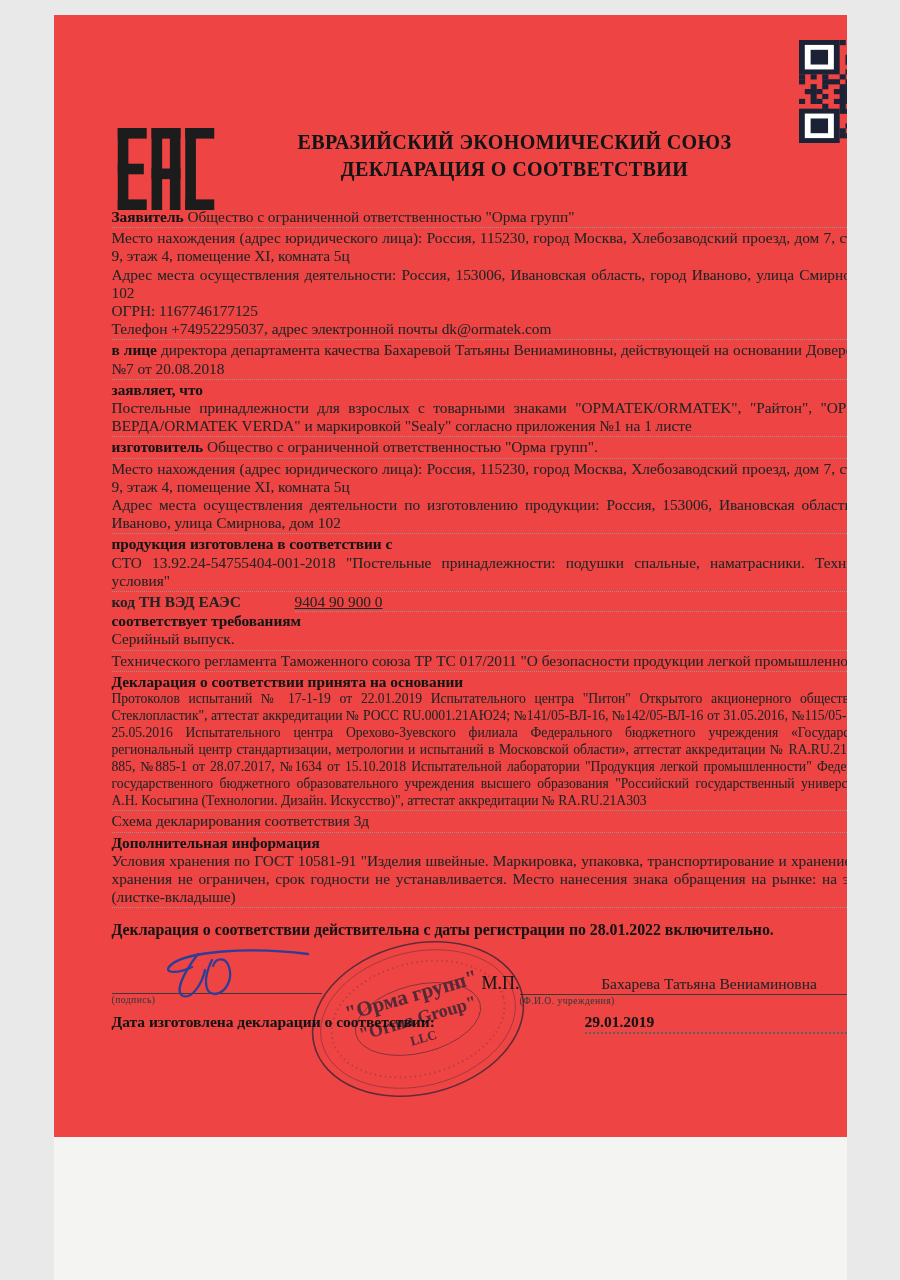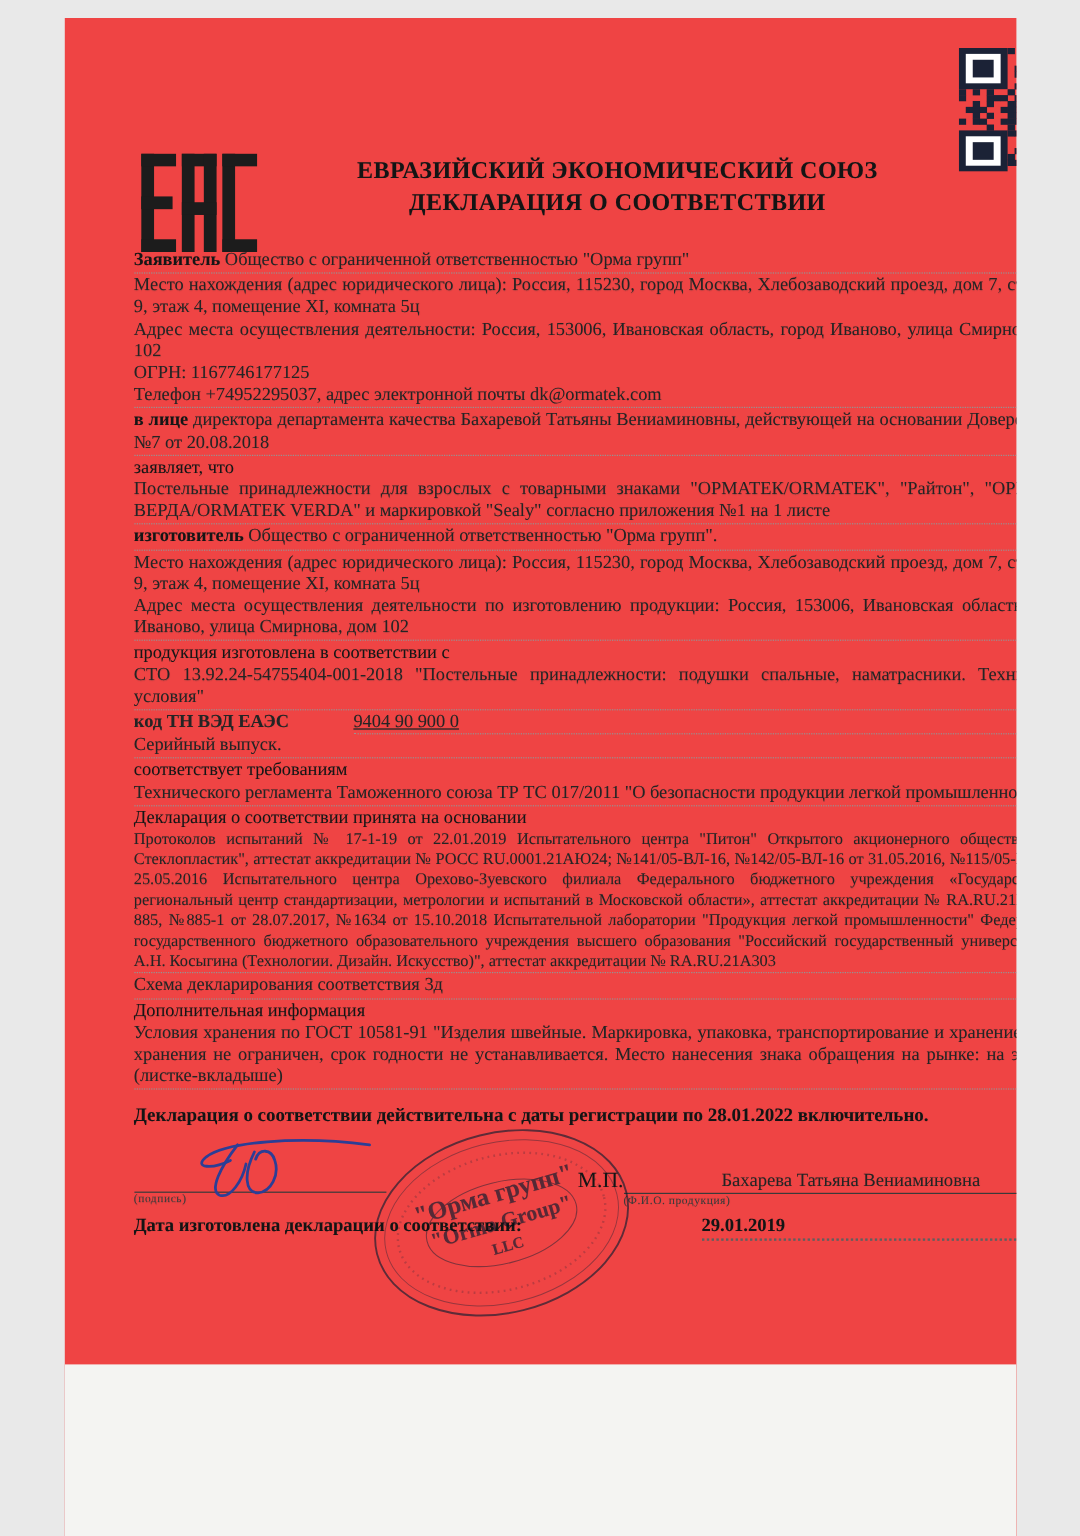--- a/index.html
+++ b/index.html
@@ -10,21 +10,21 @@
   .qr{position:absolute;left:745px;top:25px;}
   .content{position:absolute;left:58px;top:0;width:787px;text-shadow:0.2px 0.2px 0.6px rgba(60,60,60,.28);}
   .header{position:relative;margin-top:112px;height:81px;}
   .eac{position:absolute;left:3px;top:1px;}
   .titles{position:absolute;left:88px;top:2px;width:630px;text-align:center;font-weight:bold;
           font-size:20px;line-height:27px;letter-spacing:.4px;color:#141414;}
   .row{font-size:15.3px;line-height:18.2px;}
   .sep{border-bottom:1.5px dotted #949494;padding-bottom:1px;margin-bottom:1px;}
   .j{text-align:justify;}
   .b{font-weight:bold;color:#151515;}
-  .hd{font-weight:normal;color:#151515;}
+  .hd{font-weight:bold;color:#151515;}
   .tn{display:flex;}
   .tn-label{width:183px;font-weight:bold;}
   .tn-val{flex:1;border-bottom:1.5px dotted #949494;text-decoration:underline;}
   .small{font-size:13.6px;line-height:16.9px;}
   .validity{margin-top:12px;font-weight:bold;font-size:15.8px;line-height:19px;color:#141414;}
   .sig-area{position:relative;margin-top:8px;}
   .sig-row{display:flex;}
   .col-sign{width:210px;position:relative;}
   .sign-box{height:46px;border-bottom:1.6px solid #3a3a3a;position:relative;}
   .sign-svg{position:absolute;left:14px;bottom:-9px;}
@@ -247,23 +247,23 @@
       <div class="j">Адрес места осуществления деятельности по изготовлению продукции: Россия, 153006, Ивановская область, город Иваново, улица Смирнова, дом 102</div>
     </div>
 
     <div class="row hd">продукция изготовлена в соответствии с</div>
     <div class="row sep j">СТО 13.92.24-54755404-001-2018 "Постельные принадлежности: подушки спальные, наматрасники. Технические условия"</div>
 
     <div class="row tn">
       <span class="tn-label">код ТН ВЭД ЕАЭС</span>
       <span class="tn-val">9404 90 900 0</span>
     </div>
+    <div class="row hd">соответствует требованиям</div>
+
     <div class="row sep">Серийный выпуск.</div>
-
-    <div class="row hd">соответствует требованиям</div>
     <div class="row sep j">Технического регламента Таможенного союза ТР ТС 017/2011 "О безопасности продукции легкой промышленности"</div>
 
     <div class="row hd">Декларация о соответствии принята на основании</div>
     <div class="row small sep j">Протоколов испытаний № 17-1-19 от 22.01.2019 Испытательного центра "Питон" Открытого акционерного общества "НПО Стеклопластик", аттестат аккредитации № РОСС RU.0001.21АЮ24; №141/05-ВЛ-16, №142/05-ВЛ-16 от 31.05.2016, №115/05-ВЛ-16 от 25.05.2016 Испытательного центра Орехово-Зуевского филиала Федерального бюджетного учреждения «Государственный региональный центр стандартизации, метрологии и испытаний в Московской области», аттестат аккредитации № RA.RU.21БУ02; № 885, №885-1 от 28.07.2017, №1634 от 15.10.2018 Испытательной лаборатории "Продукция легкой промышленности" Федерального государственного бюджетного образовательного учреждения высшего образования "Российский государственный университет им. А.Н. Косыгина (Технологии. Дизайн. Искусство)", аттестат аккредитации № RA.RU.21А303</div>
 
     <div class="row sep">Схема декларирования соответствия 3д</div>
 
     <div class="row hd">Дополнительная информация</div>
     <div class="row sep j">Условия хранения по ГОСТ 10581-91 "Изделия швейные. Маркировка, упаковка, транспортирование и хранение". Срок хранения не ограничен, срок годности не устанавливается. Место нанесения знака обращения на рынке: на этикетке (листке-вкладыше)</div>
 
@@ -277,21 +277,21 @@
               <path d="M 182 10 C 120 2, 62 8, 46 20 C 34 30, 52 30, 66 23"></path>
               <path d="M 72 10 C 58 28, 48 48, 57 52 C 66 55, 76 40, 79 26"></path>
               <path d="M 86 16 C 77 34, 78 50, 89 50 C 100 49, 107 35, 103 23 C 100 13, 90 13, 87 22"></path>
             </svg>
           </div>
           <div class="cap">(подпись)</div>
         </div>
         <div class="col-mp">М.П.</div>
         <div class="col-name">
           <div class="name-box">Бахарева Татьяна Вениаминовна</div>
-          <div class="cap">(Ф.И.О. продукция)</div>
+          <div class="cap">(Ф.И.О. учреждения)</div>
         </div>
       </div>
 
       <div class="reg">
         <span class="reg-label">Дата изготовлена декларации о соответствии:</span>
         <span class="reg-val">29.01.2019</span>
       </div>
 
       <svg class="stamp" width="232" height="176" viewBox="0 0 232 176">
         <g transform="rotate(-14 116 88)" fill="none" stroke="#4a90c6">

